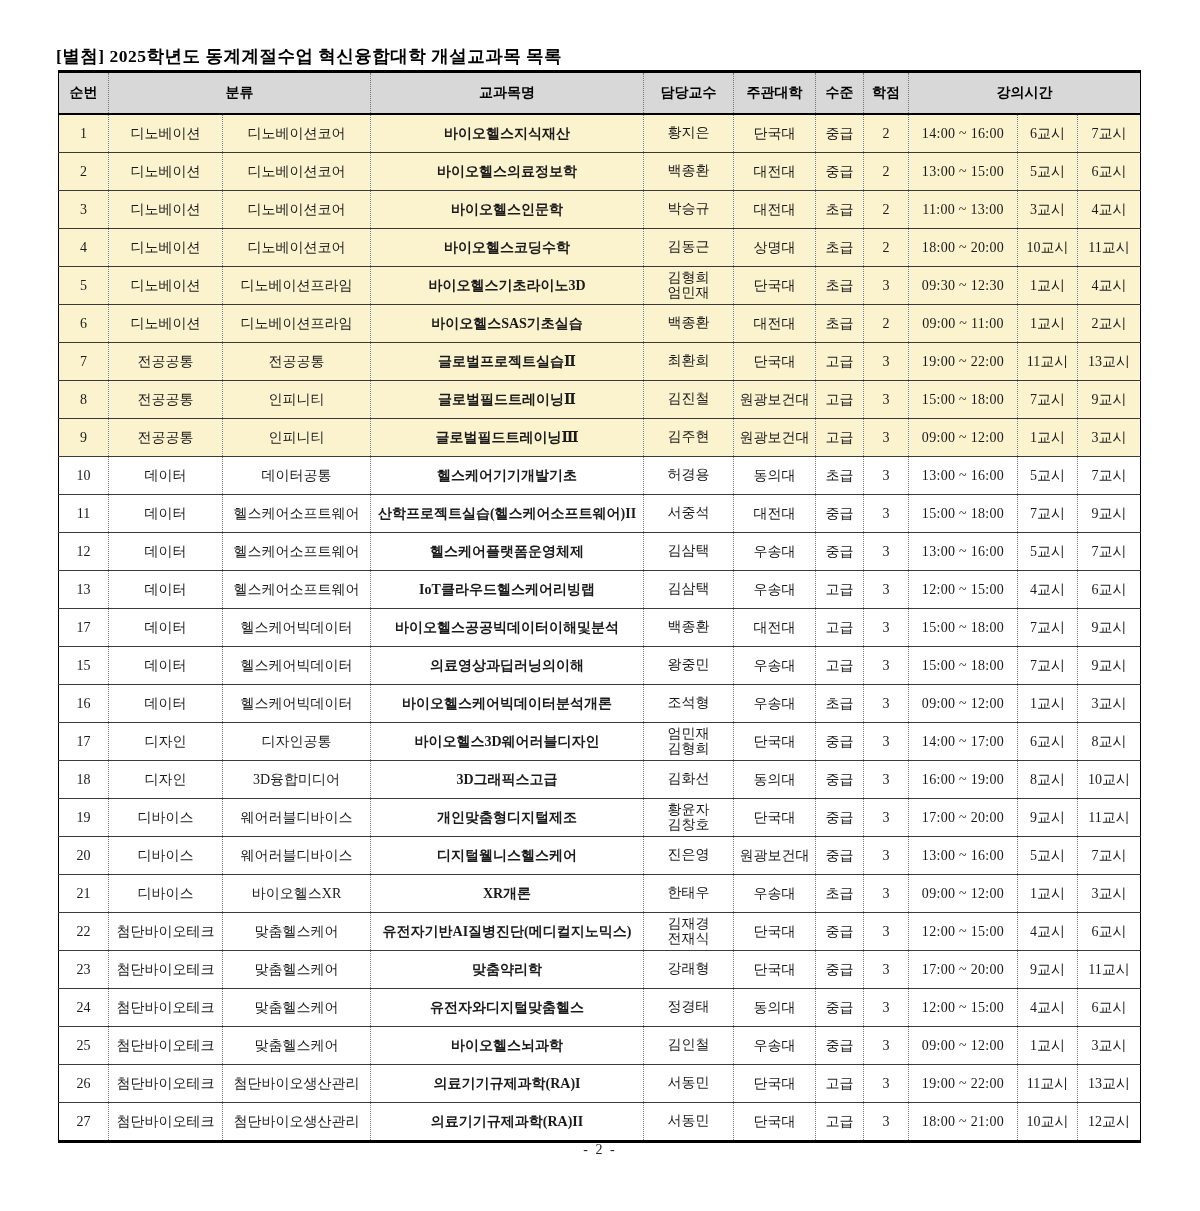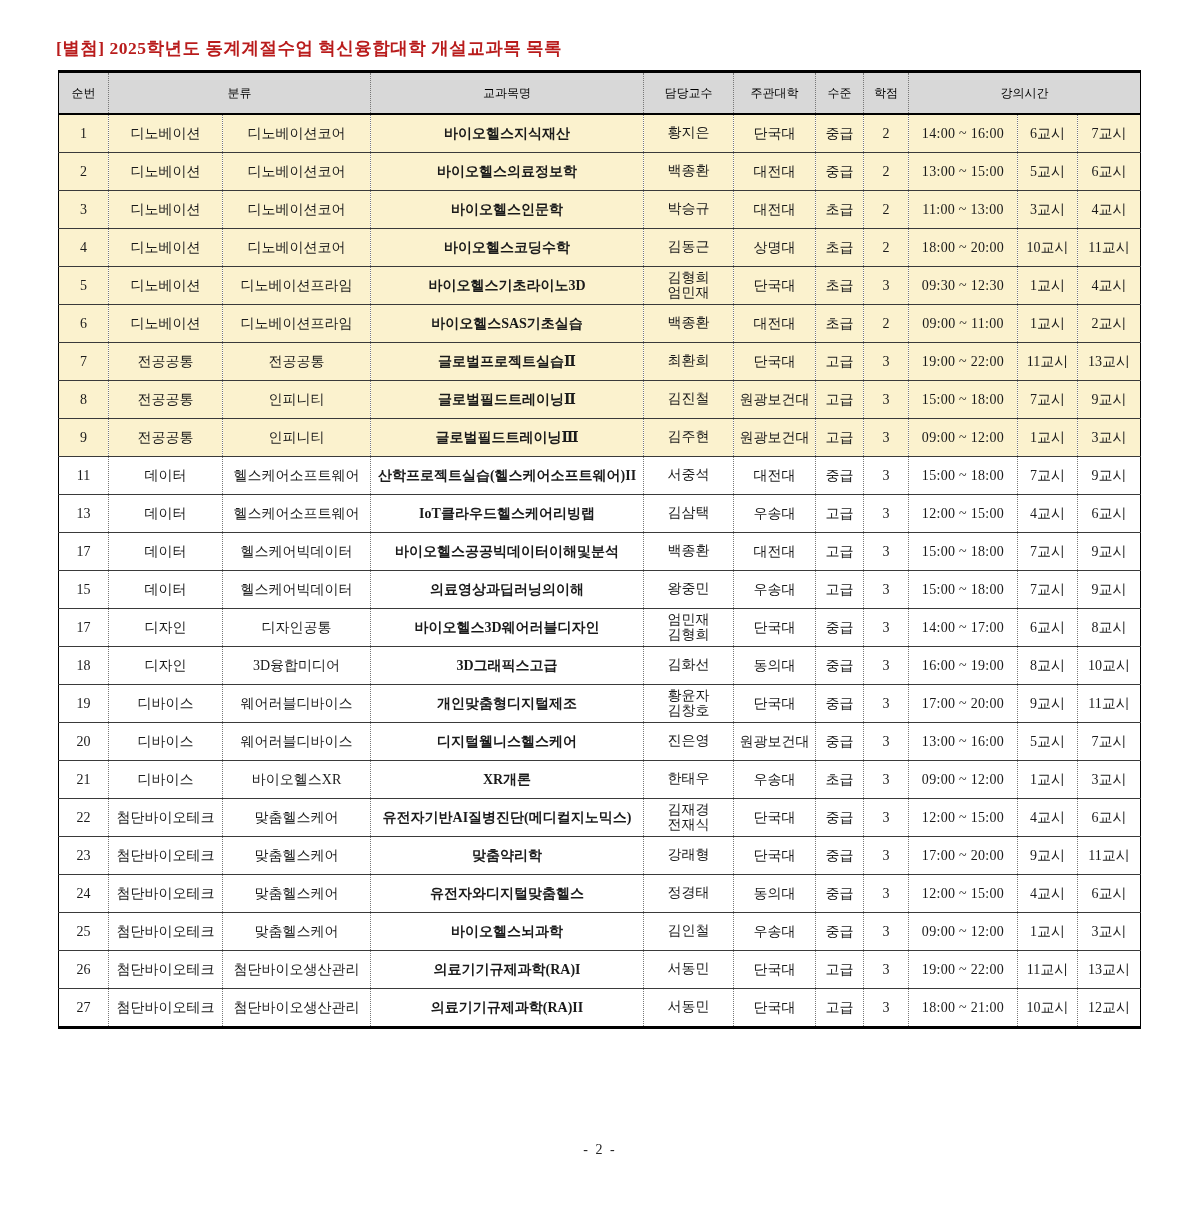--- a/index.html
+++ b/index.html
@@ -2,33 +2,33 @@
 <html><head>
 <meta charset="utf-8">
 <style>
   html,body{margin:0;padding:0;}
   body{
     width:1200px;height:1211px;background:#ffffff;position:relative;
     font-family:"Liberation Serif","DejaVu Serif",serif;color:#111;
   }
   .page{position:absolute;inset:0;}
   .doc-title{
-    position:absolute;left:56px;top:36px;
-    font-size:17.5px;font-weight:bold;color:#b91c1c;letter-spacing:0.5px;
+    position:absolute;left:56px;top:44px;
+    font-size:17.5px;font-weight:bold;color:#000000;letter-spacing:0.5px;
     white-space:nowrap;
   }
   table.courses{
     position:absolute;left:58px;top:70px;
     width:1082px;border-collapse:collapse;table-layout:fixed;
     border-left:1px solid #000;border-right:1px solid #000;
     border-top:3px solid #000;border-bottom:3px solid #000;
   }
   table.courses th{
     background:var(--header-bg,#d8d8d8);
-    font-weight:normal;font-size:12px;color:#000;
+    font-weight:bold;font-size:14px;color:#000;
     height:36px;border-bottom:2px solid #000;
     border-left:1px dotted #777;padding:2px 2px;
   }
   table.courses td{
     text-align:center;vertical-align:middle;
     font-size:14px;color:#1a1a1a;
     height:33px;padding:2px 2px;
     border-top:1px solid #3a3a3a;
     border-left:1px dotted #777;
     overflow:hidden;
@@ -190,33 +190,59 @@
     <td class="course">글로벌필드트레이닝Ⅲ</td>
     <td class="prof">김주현</td>
     <td>원광보건대</td>
     <td>고급</td>
     <td>3</td>
     <td class="time">09:00 ~ 12:00</td>
     <td>1교시</td>
     <td>3교시</td>
   </tr>
         <tr>
+    <td>10</td>
+    <td>데이터</td>
+    <td>데이터공통</td>
+    <td class="course">헬스케어기기개발기초</td>
+    <td class="prof">허경용</td>
+    <td>동의대</td>
+    <td>초급</td>
+    <td>3</td>
+    <td class="time">13:00 ~ 16:00</td>
+    <td>5교시</td>
+    <td>7교시</td>
+  </tr>
+        <tr>
     <td>11</td>
     <td>데이터</td>
     <td>헬스케어소프트웨어</td>
     <td class="course">산학프로젝트실습(헬스케어소프트웨어)II</td>
     <td class="prof">서중석</td>
     <td>대전대</td>
     <td>중급</td>
     <td>3</td>
     <td class="time">15:00 ~ 18:00</td>
     <td>7교시</td>
     <td>9교시</td>
   </tr>
         <tr>
+    <td>12</td>
+    <td>데이터</td>
+    <td>헬스케어소프트웨어</td>
+    <td class="course">헬스케어플랫폼운영체제</td>
+    <td class="prof">김삼택</td>
+    <td>우송대</td>
+    <td>중급</td>
+    <td>3</td>
+    <td class="time">13:00 ~ 16:00</td>
+    <td>5교시</td>
+    <td>7교시</td>
+  </tr>
+        <tr>
     <td>13</td>
     <td>데이터</td>
     <td>헬스케어소프트웨어</td>
     <td class="course">IoT클라우드헬스케어리빙랩</td>
     <td class="prof">김삼택</td>
     <td>우송대</td>
     <td>고급</td>
     <td>3</td>
     <td class="time">12:00 ~ 15:00</td>
     <td>4교시</td>
@@ -240,20 +266,33 @@
     <td>데이터</td>
     <td>헬스케어빅데이터</td>
     <td class="course">의료영상과딥러닝의이해</td>
     <td class="prof">왕중민</td>
     <td>우송대</td>
     <td>고급</td>
     <td>3</td>
     <td class="time">15:00 ~ 18:00</td>
     <td>7교시</td>
     <td>9교시</td>
+  </tr>
+        <tr>
+    <td>16</td>
+    <td>데이터</td>
+    <td>헬스케어빅데이터</td>
+    <td class="course">바이오헬스케어빅데이터분석개론</td>
+    <td class="prof">조석형</td>
+    <td>우송대</td>
+    <td>초급</td>
+    <td>3</td>
+    <td class="time">09:00 ~ 12:00</td>
+    <td>1교시</td>
+    <td>3교시</td>
   </tr>
         <tr>
     <td>17</td>
     <td>디자인</td>
     <td>디자인공통</td>
     <td class="course">바이오헬스3D웨어러블디자인</td>
     <td class="prof">엄민재
 김형희</td>
     <td>단국대</td>
     <td>중급</td>

